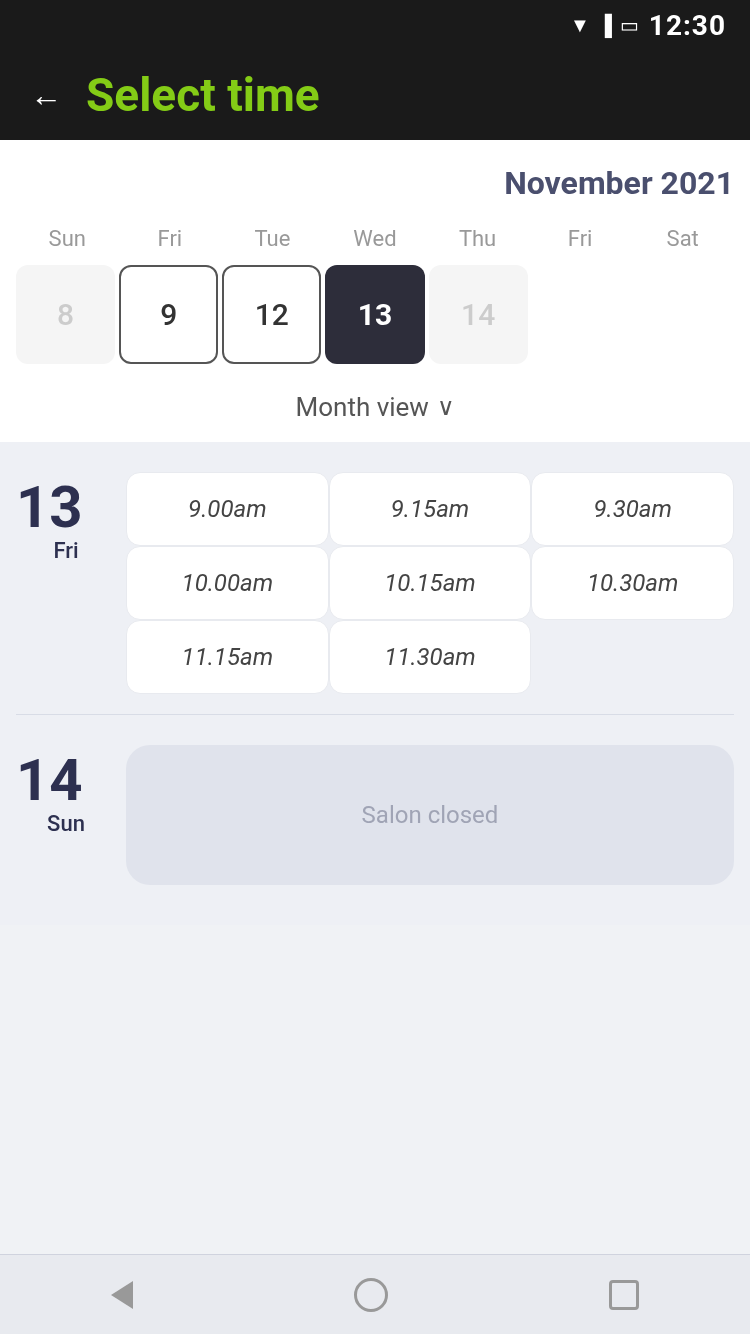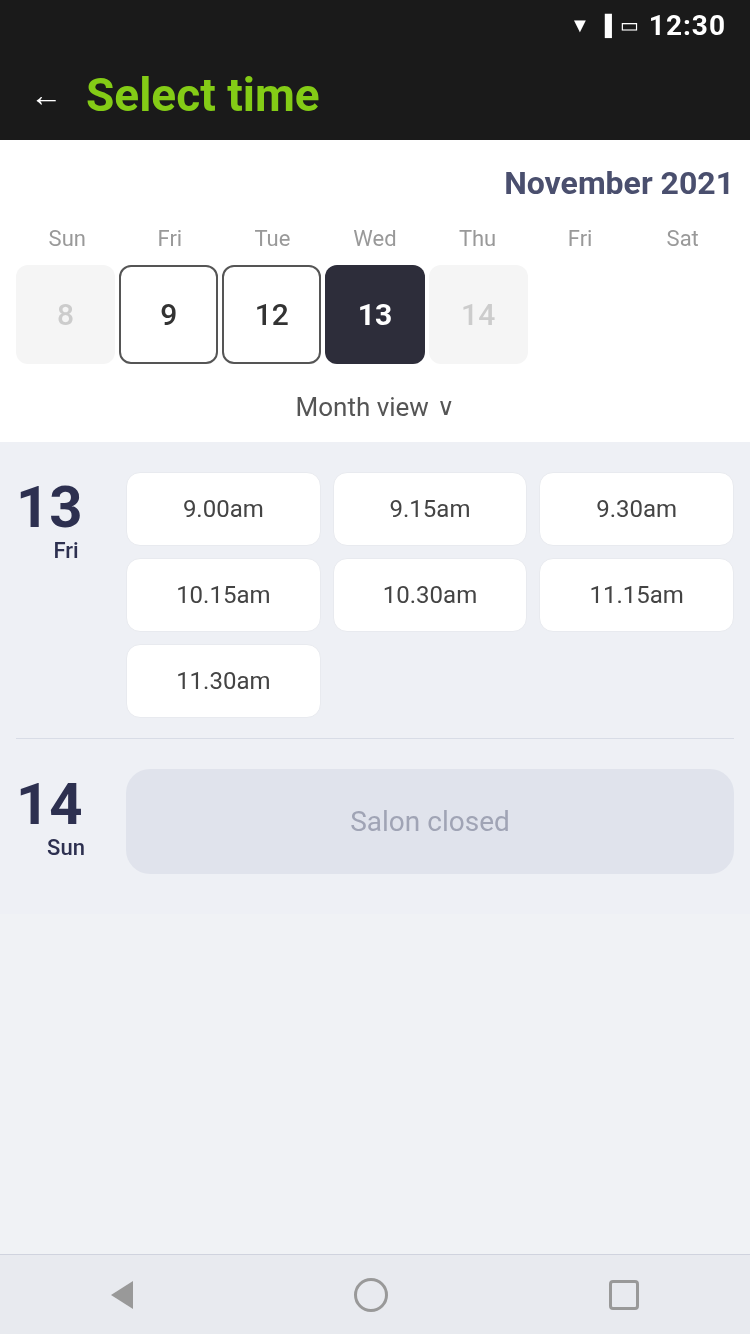--- a/index.html
+++ b/index.html
@@ -152,22 +152,23 @@
       color: #2d3050;
       font-weight: 500;
       margin-top: 2px;
       text-align: center;
     }
 
     .slots-grid {
       flex: 1;
       display: grid;
       grid-template-columns: repeat(3, 1fr);
-      gap: 12px;
+      gap: 0;
       padding-left: 10px;
+      font-style: italic;
     }
 
     .day-row-wrap {
       display: flex;
       align-items: flex-start;
       padding: 10px 0 20px;
     }
 
     .time-slot {
       background: white;
@@ -189,23 +190,23 @@
     
     .salon-closed-wrap {
       display: flex;
       align-items: flex-start;
       padding: 10px 0 20px;
     }
     .salon-closed-box {
       flex: 1;
       background: #e0e3ec;
       border-radius: 24px;
-      padding: 36px;
+      padding: 56px;
       text-align: center;
-      font-size: 28px;
+      font-size: 24px;
       color: #a0a4b5;
       margin-left: 10px;
     }
 
     
     .nav-bar {
       background: #e8eaef;
       height: 80px;
       display: flex;
       align-items: center;
@@ -285,20 +286,21 @@
 
   <div class="day-row-wrap">
     <div class="day-label">
       <div class="day-number">13</div>
       <div class="day-name">Fri</div>
     </div>
     <div class="slots-grid">
       <div class="time-slot">9.00am</div>
       <div class="time-slot">9.15am</div>
       <div class="time-slot">9.30am</div>
+      <div class="time-slot">10.00am</div>
       <div class="time-slot">10.15am</div>
       <div class="time-slot">10.30am</div>
       <div class="time-slot">11.15am</div>
       <div class="time-slot">11.30am</div>
     </div>
   </div>
 
   <div class="divider"></div>
 
   <div class="salon-closed-wrap">

